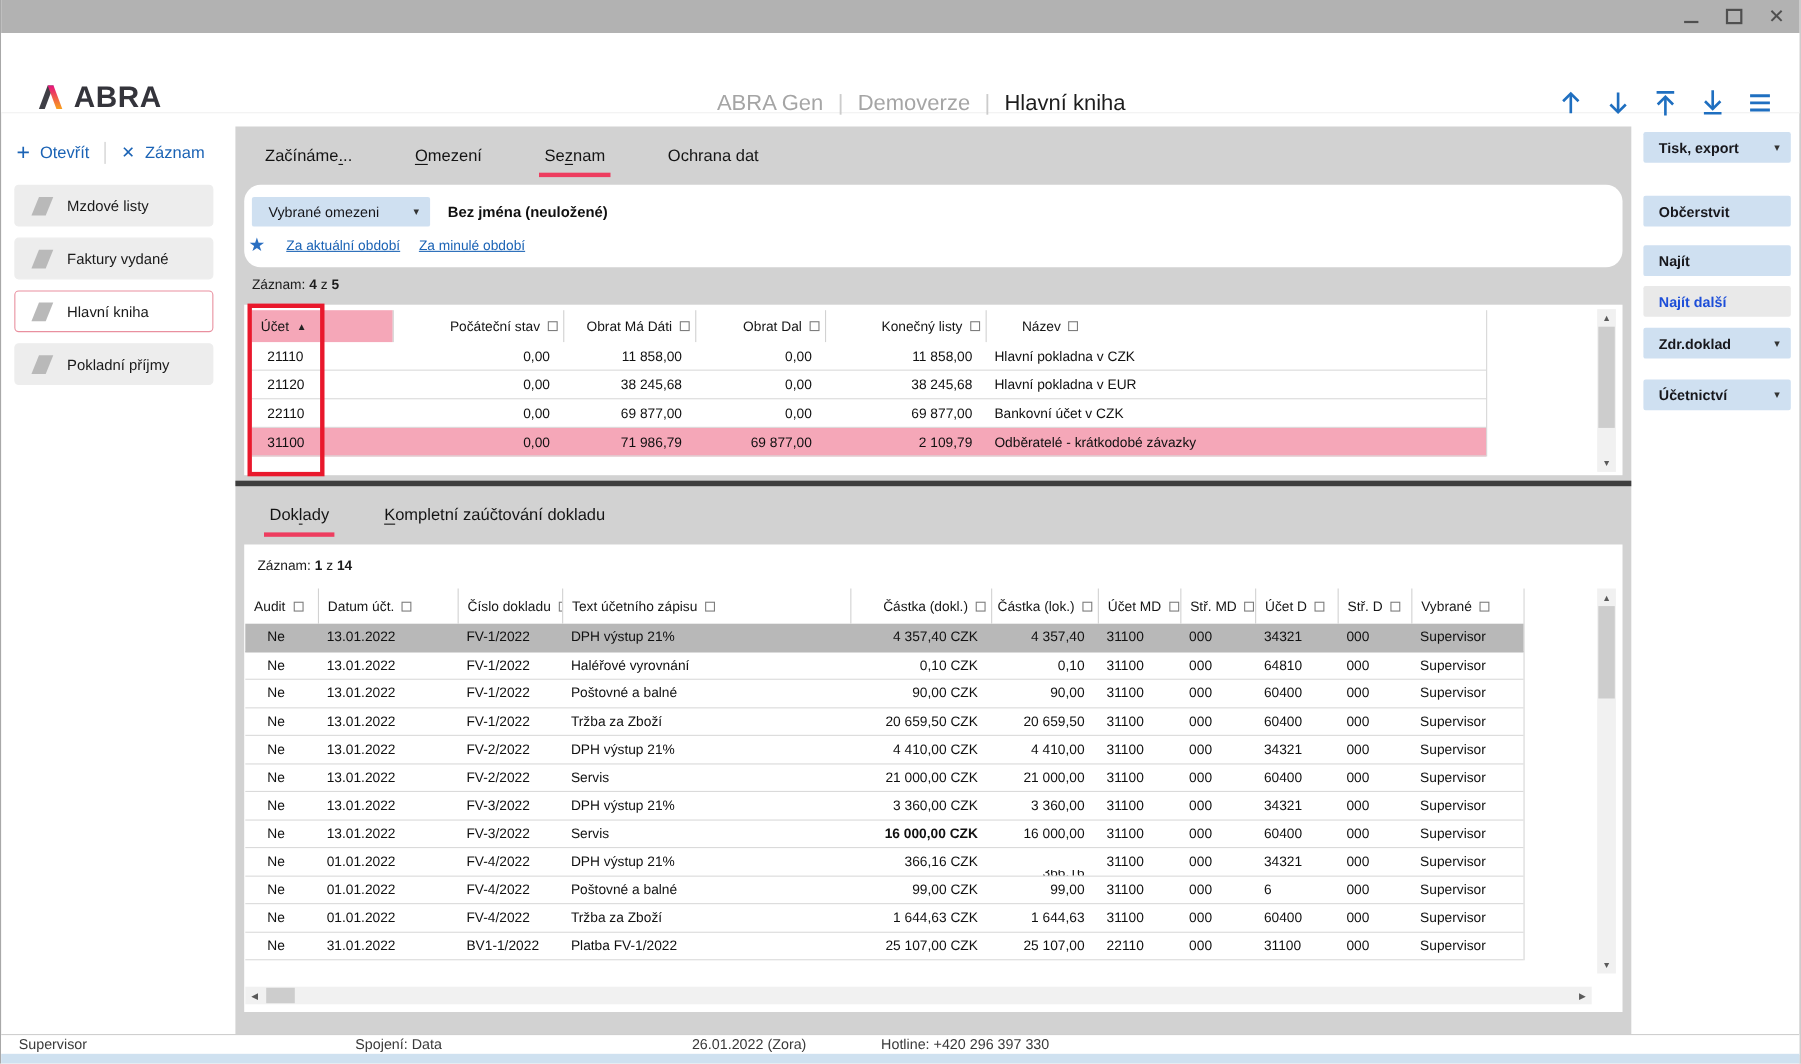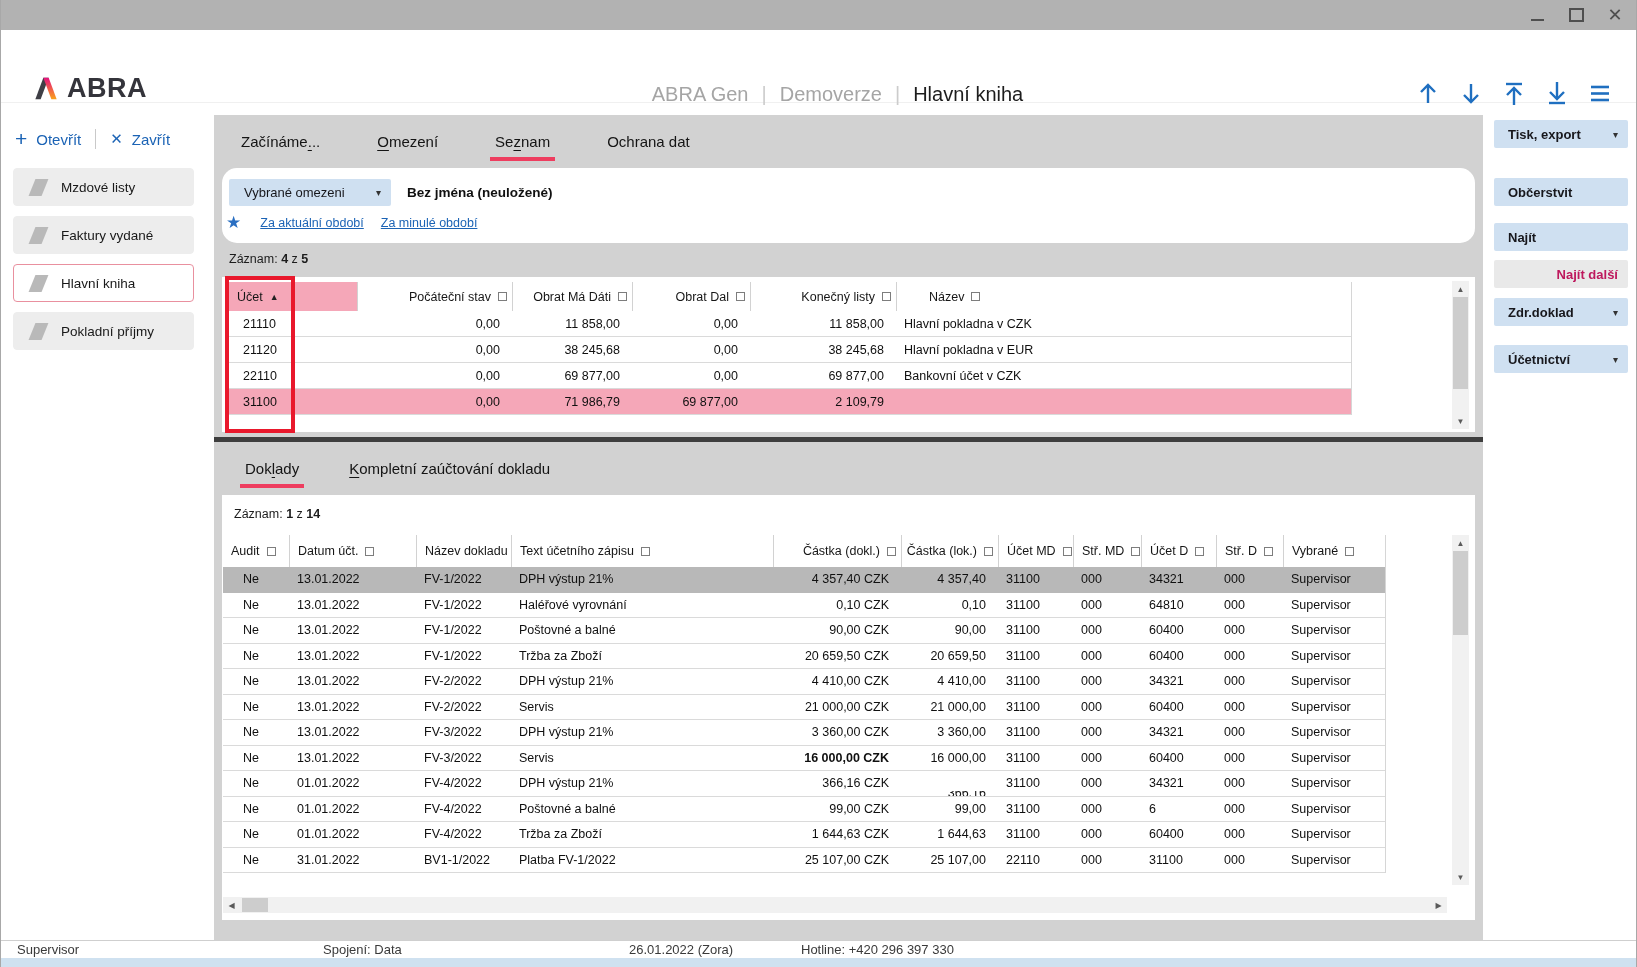--- a/index.html
+++ b/index.html
@@ -89,21 +89,21 @@
   .vthumb{width:15px;background:#cdcdcd;}
   #vs1 .vthumb{height:92px;}
   #vs2 .vthumb{height:84px;}
   .hscroll{position:absolute;left:1px;top:402px;width:1224px;height:16px;background:#f1f1f1;display:flex;align-items:center;}
   .htrack{flex:1;height:16px;display:flex;align-items:center;}
   .hthumb{width:26px;height:14px;background:#cdcdcd;margin-left:2px;}
   
   .sbbtn{position:absolute;left:1493px;width:134px;height:28px;background:#cfe0f1;border-radius:2px;
          display:flex;align-items:center;justify-content:space-between;padding:0 10px 0 14px;
          box-sizing:border-box;font-size:13px;color:#17171c;font-weight:bold;}
-  .sbbtn.disabled{background:#e9e9e9;color:#be185d;justify-content:flex-end;}
+  .sbbtn.disabled{background:#e9e9e9;color:#1d4ed8;}
   
   .statusbar{position:absolute;left:0;top:940px;width:100%;height:18px;background:#fff;border-top:1px solid #cfcfcf;
              font-size:13px;color:#3a3a3a;}
   .st{position:absolute;top:1px;white-space:nowrap;}
   #st1{left:16px;} #st2{left:322px;} #st3{left:628px;} #st4{left:800px;}
   .bottomedge{position:absolute;left:0;top:958px;width:100%;height:9px;background:#cfe1f0;}
 </style>
 </head>
 <body>
 
@@ -166,21 +166,21 @@
       </svg>
     </div>
   </div>
 
   <div class="lsidebar">
     <div class="sactions">
       <span class="plus-glyph">+</span>
       <span class="flink-open">Otevřít</span>
       <span class="sdivider"></span>
       <span class="x-glyph">✕</span>
-      <span>Zavřít</span>
+      <span>Záznam</span>
     </div>
     <div id="side-items">
         <div class="side-item">
           <div class="para-icon"></div>
           <span>Mzdové listy</span>
         </div>
         <div class="side-item">
           <div class="para-icon"></div>
           <span>Faktury vydané</span>
         </div>
@@ -280,20 +280,21 @@
             <div class="bcell right" style="width: 118px;">0,00</div>
             <div class="bcell right" style="width: 146px;">69 877,00</div>
             <div class="bcell left" style="width: 455px;">Bankovní účet v CZK</div>
           </div>
           <div class="brow hl">
             <div class="bcell left first" style="width: 128px;">31100</div>
             <div class="bcell right" style="width: 155px;">0,00</div>
             <div class="bcell right" style="width: 120px;">71 986,79</div>
             <div class="bcell right" style="width: 118px;">69 877,00</div>
             <div class="bcell right" style="width: 146px;">2 109,79</div>
+            <div class="bcell left" style="width: 455px;">Odběratelé - krátkodobé závazky</div>
           </div>
         </div>
       <div class="vscroll" id="vs1">
         <div class="sarrow">▲</div>
         <div class="vtrack">
             <div class="vthumb"></div>
           </div>
         <div class="sarrow">▼</div>
       </div>
     </div>
@@ -320,21 +321,21 @@
           <div class="trow thead">
             <div class="hcell left" style="width: 66px;">
               <span>Audit</span>
               <span class="sort-box"></span>
             </div>
             <div class="hcell left" style="width: 127px;">
               <span>Datum účt.</span>
               <span class="sort-box"></span>
             </div>
             <div class="hcell left" style="width: 95px;">
-              <span>Název dokladu</span>
+              <span>Číslo dokladu</span>
               <span class="sort-box"></span>
             </div>
             <div class="hcell left" style="width: 262px;">
               <span>Text účetního zápisu</span>
               <span class="sort-box"></span>
             </div>
             <div class="hcell right" style="width: 128px;">
               <span>Částka (dokl.)</span>
               <span class="sort-box"></span>
             </div>

